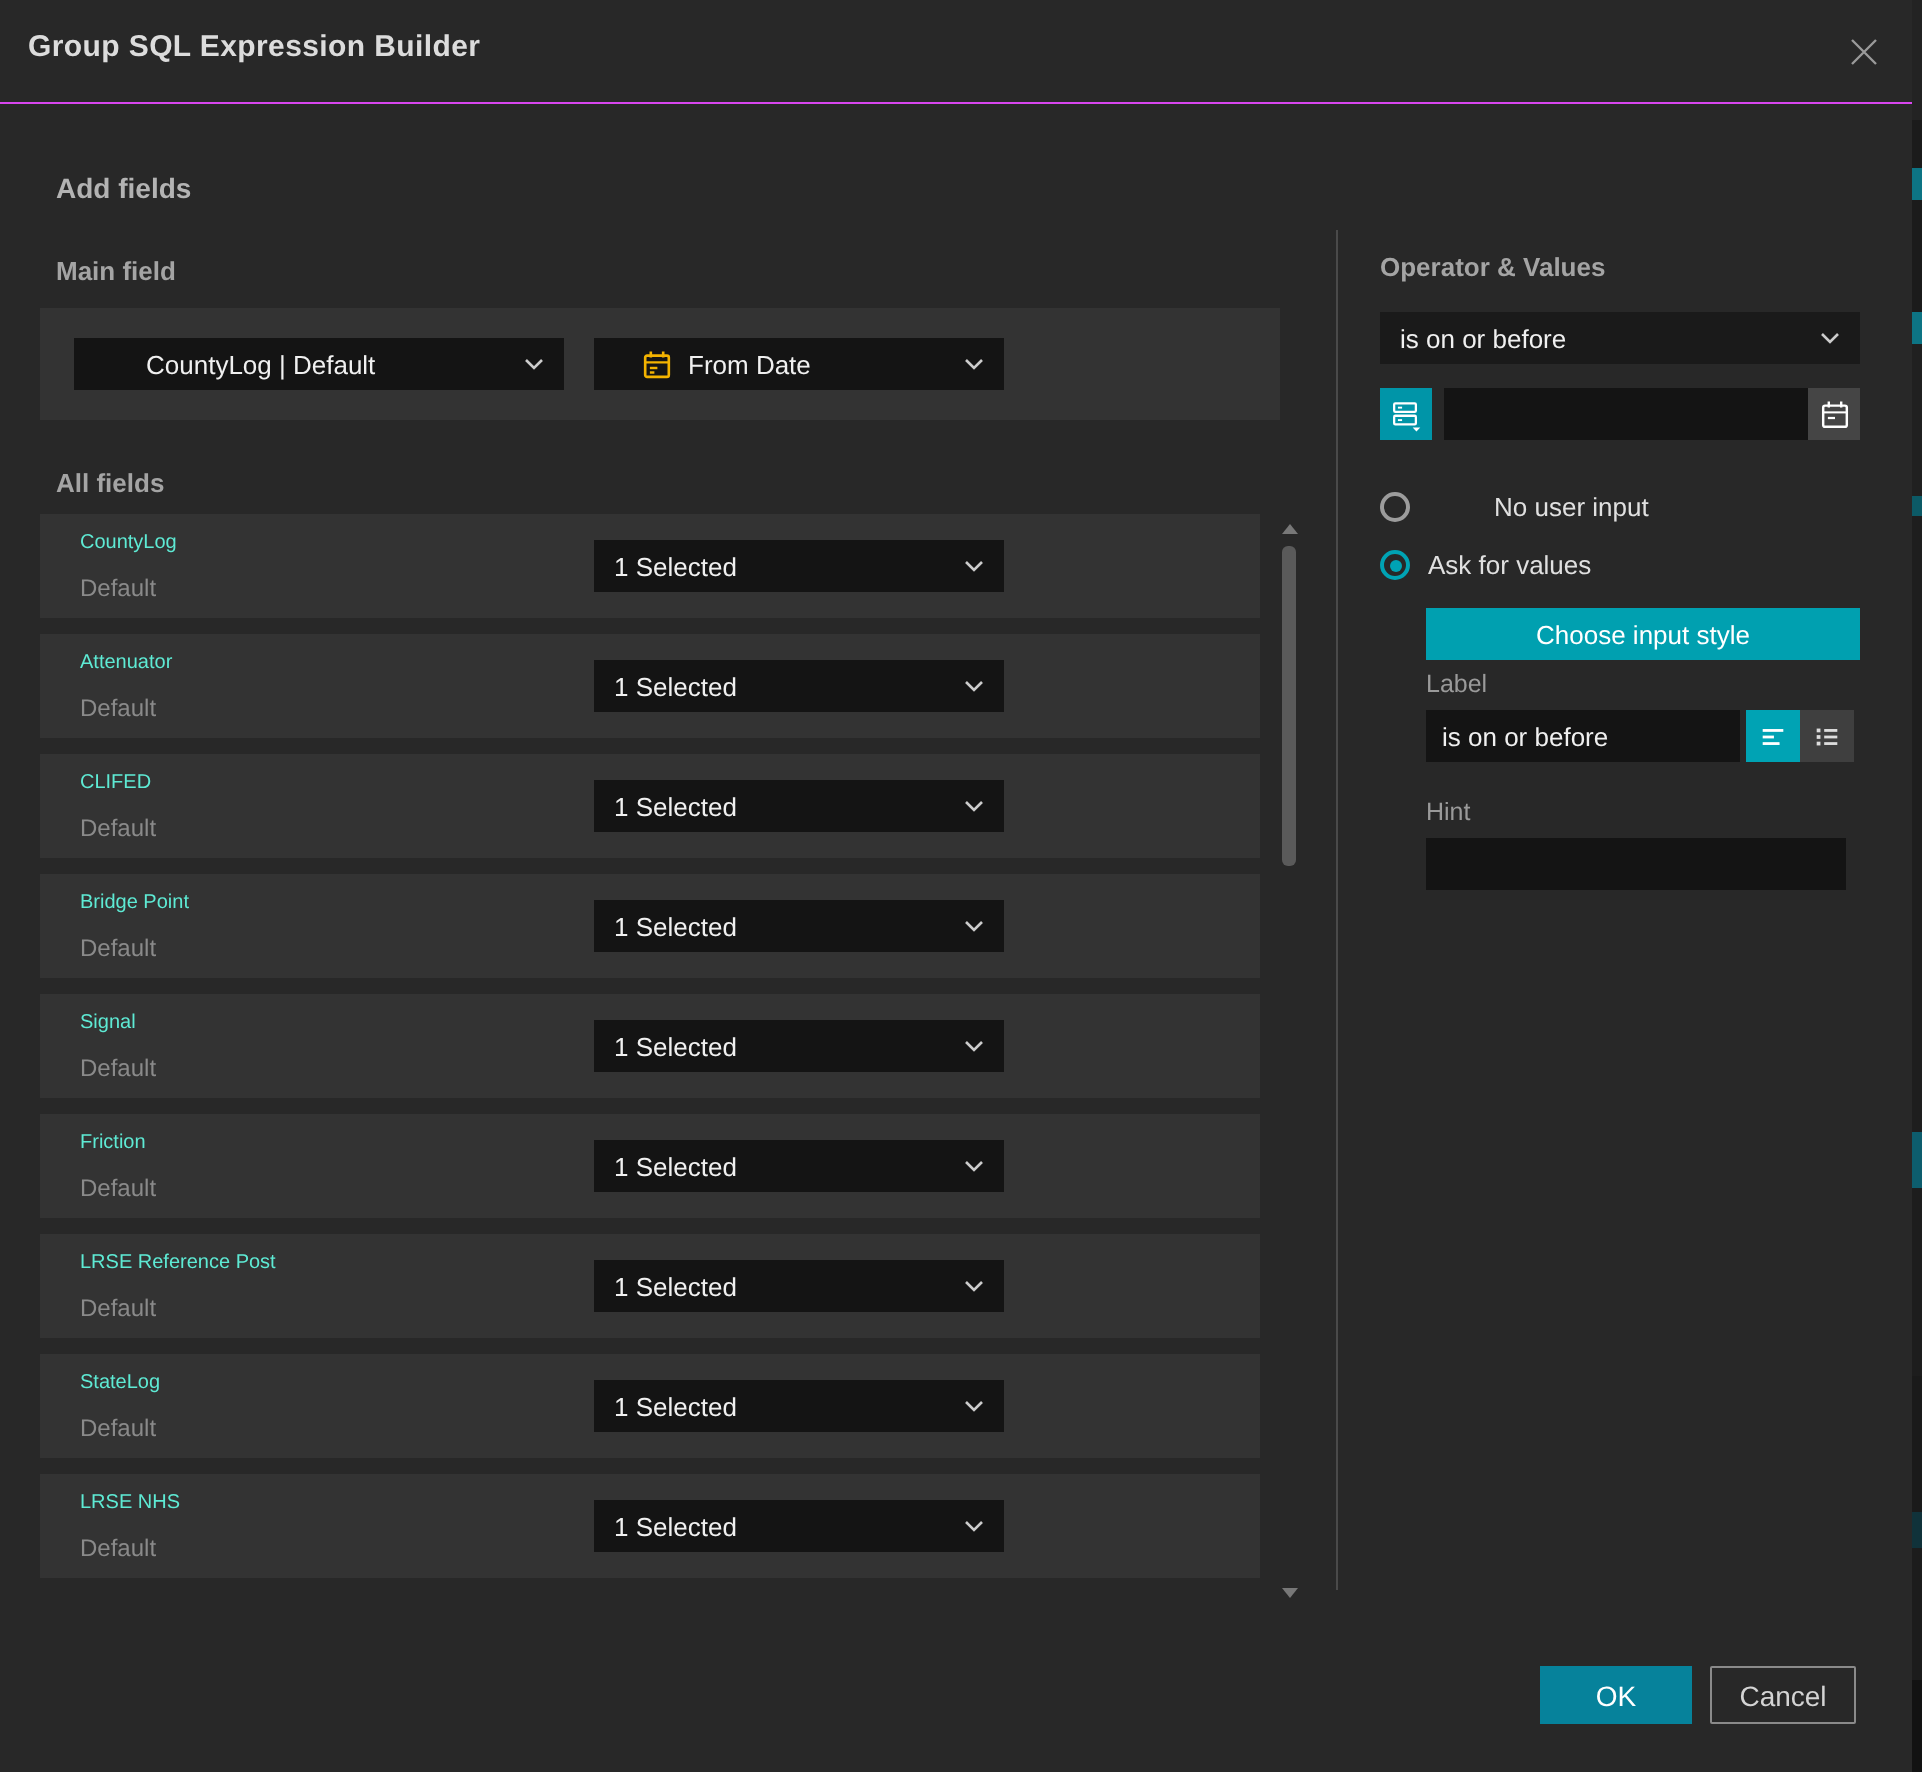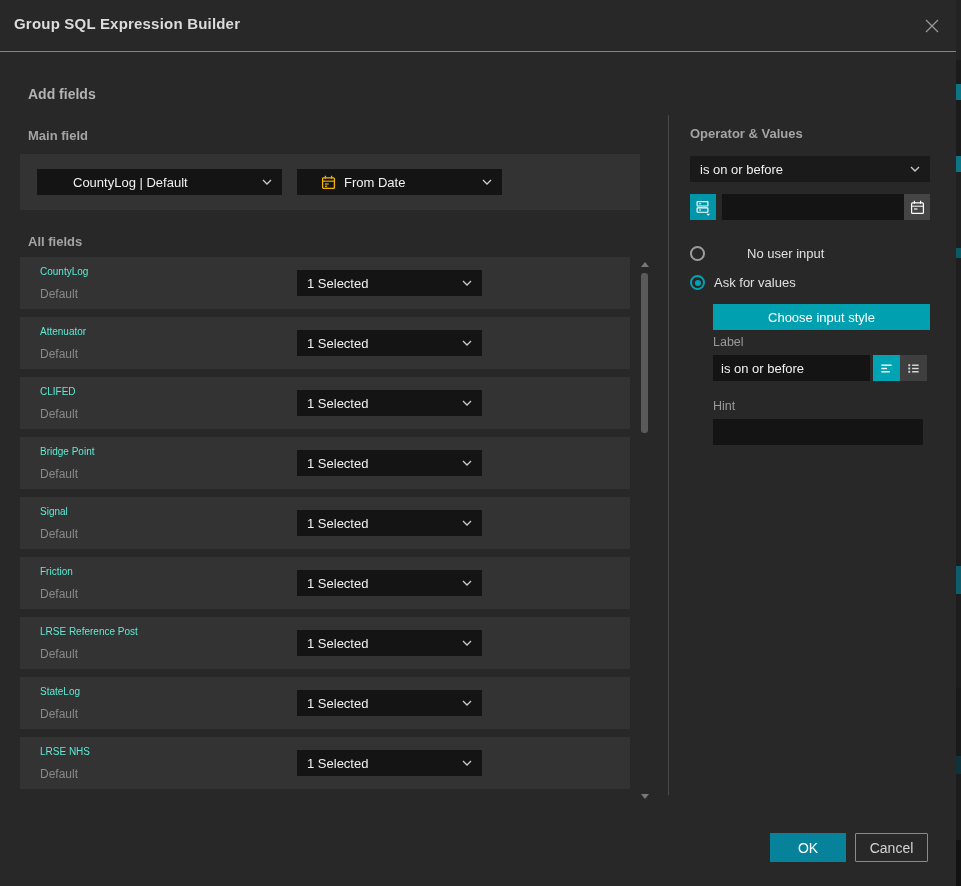--- a/index.html
+++ b/index.html
@@ -37,21 +37,21 @@
   .dd .chev{flex:none;margin-left:6px;display:flex;}
   .dd-layer{left:17px;top:15px;width:245px;padding-left:36px;}
   .dd-field{left:277px;top:15px;width:205px;padding-left:24px;}
   .dd-field .cal{margin-right:8px;display:flex;flex:none;}
 
   
   .fields-list{position:absolute;left:20px;top:257px;width:610px;}
   .field-row{position:relative;width:610px;height:52px;background:#333333;margin-bottom:8px;}
   .field-name{position:absolute;left:20px;top:9px;font-size:10px;color:#5eead4;}
   .field-sub{position:absolute;left:20px;bottom:8px;font-size:12px;color:#8a8a8a;}
-  .field-row .dd{left:277px;top:13px;width:185px;}
+  .field-row .dd{left:277px;top:13px;width:205px;}
 
   
   .scrollbar{position:absolute;left:640px;top:258px;width:10px;height:545px;}
   .sb-up{position:absolute;left:1px;top:4px;width:0;height:0;border-left:4px solid transparent;border-right:4px solid transparent;border-bottom:5px solid #787878;cursor:pointer;}
   .sb-thumb{position:absolute;left:1px;top:15px;width:7px;height:160px;background:#5a5a5a;border-radius:3px;cursor:pointer;}
   .sb-down{position:absolute;left:1px;bottom:4px;width:0;height:0;border-left:4px solid transparent;border-right:4px solid transparent;border-top:5px solid #787878;cursor:pointer;}
 
   .v-divider{position:absolute;left:668px;top:115px;width:1px;height:680px;background:#4a4a4a;}
 
   

